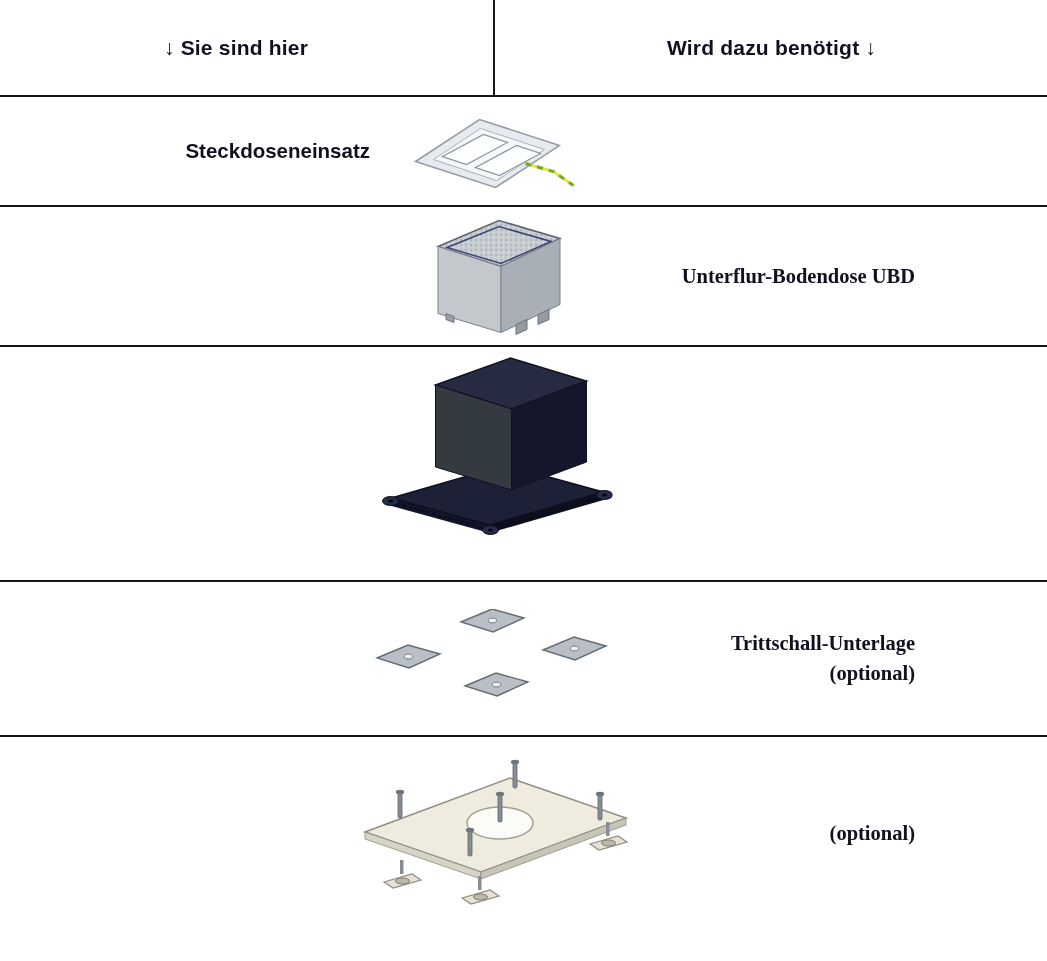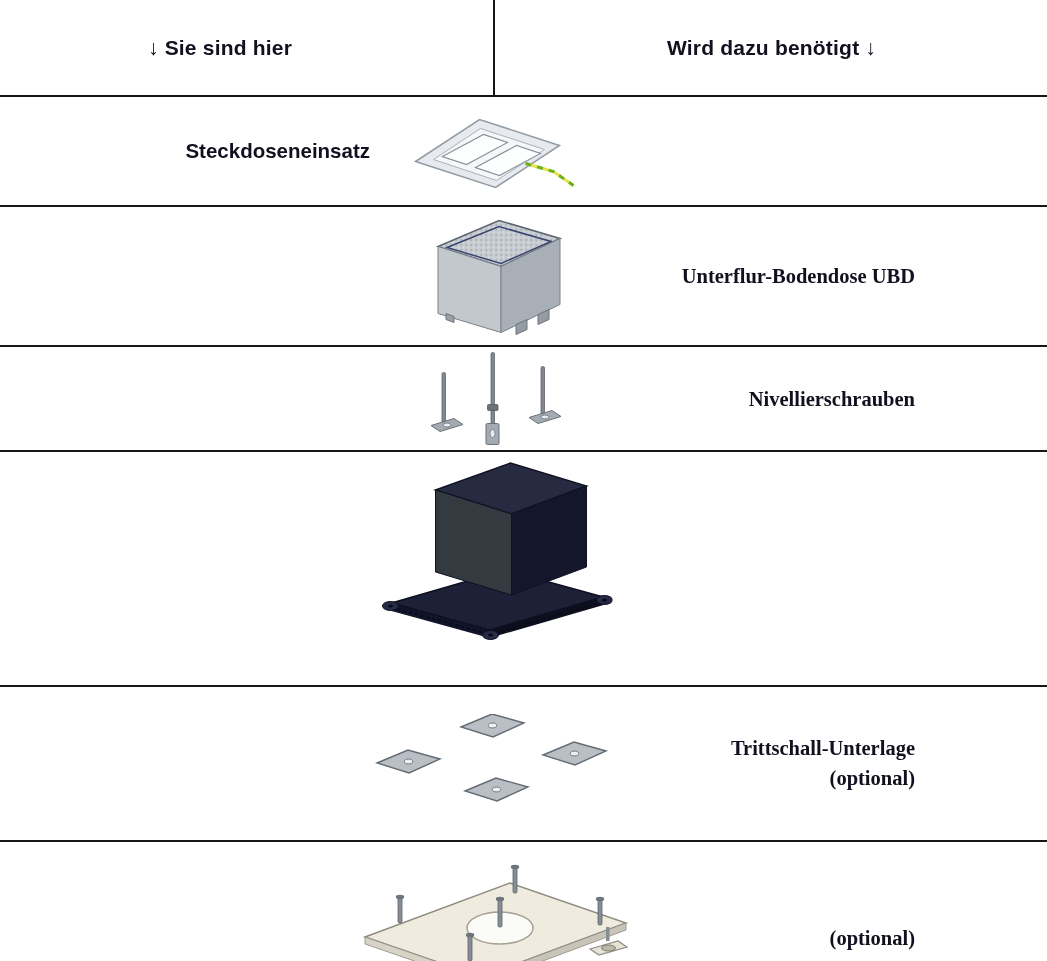--- a/index.html
+++ b/index.html
@@ -17,21 +17,21 @@
     box-sizing: border-box;
     border-top: 2px solid #161616;
     width: 100%;
   }
   .header-row { height: 95px; border-top: none; }
   .hcell {
     position: absolute; top: 0; bottom: 0;
     display: flex; align-items: center; justify-content: center;
     font-weight: bold; font-size: 21px; letter-spacing: 0.2px;
   }
-  .hleft  { left: 0; width: 440px; }
+  .hleft  { left: 16px; width: 440px; }
   .hright { left: 496px; right: 0; }
   .vdivider {
     position: absolute; left: 493px; top: 0; width: 2px; height: 95px;
     background: #161616;
   }
   .r1 { height: 110px; }
   .r2 { height: 140px; }
   .r3 { height: 105px; }
   .r4 { height: 195px; }
   .r5 { height: 155px; margin-top: 40px; }
@@ -88,39 +88,20 @@
         <polygon points="18,38 81,58 81,124 18,105" fill="#c3c8cd" stroke="#79828b" stroke-width="1"></polygon>
         <polygon points="81,58 140,30 140,96 81,124" fill="#a9afb6" stroke="#79828b" stroke-width="1"></polygon>
         <polygon points="96,116 107,111 107,121 96,126" fill="#949ba2" stroke="#6d757d" stroke-width="1"></polygon>
         <polygon points="118,106 129,101 129,111 118,116" fill="#949ba2" stroke="#6d757d" stroke-width="1"></polygon>
         <polygon points="26,105 34,108 34,114 26,111" fill="#9aa1a8" stroke="#6d757d" stroke-width="1"></polygon>
       </svg>
     </span>
     <div class="label label-right">Unterflur-Bodendose UBD</div>
   </div>
 
-  <div class="row r3">
-    <span class="art">
-      <svg width="140" height="105" viewBox="0 0 140 105">
-        <g fill="#81888f" stroke="#5f666d" stroke-width="0.8">
-          <rect x="17" y="26" width="3.5" height="52" rx="1.5"></rect>
-          <rect x="66" y="6" width="3.5" height="72" rx="1.5"></rect>
-          <rect x="116" y="20" width="3.5" height="50" rx="1.5"></rect>
-        </g>
-        <rect x="62.5" y="58" width="10.5" height="6" rx="1" fill="#6a7178" stroke="#555c63" stroke-width="0.8"></rect>
-        <polygon points="6,79 29,72 38,78 15,85" fill="#a4abb2" stroke="#6a7178" stroke-width="1"></polygon>
-        <ellipse cx="22" cy="78.5" rx="4" ry="2" fill="#e9ebed" stroke="#6a7178" stroke-width="0.8"></ellipse>
-        <rect x="61" y="77" width="13" height="21" rx="1.5" fill="#a4abb2" stroke="#6a7178" stroke-width="1"></rect>
-        <ellipse cx="67.5" cy="87" rx="2.6" ry="4" fill="#e9ebed" stroke="#6a7178" stroke-width="0.8"></ellipse>
-        <polygon points="104,71 127,64 136,70 113,77" fill="#a4abb2" stroke="#6a7178" stroke-width="1"></polygon>
-        <ellipse cx="120" cy="70.5" rx="4" ry="2" fill="#e9ebed" stroke="#6a7178" stroke-width="0.8"></ellipse>
-      </svg>
-    </span>
-    <div class="label label-right">Nivellierschrauben</div>
-  </div>
 
   <div class="row r4">
     <span class="art">
       <svg width="235" height="190" viewBox="0 0 235 190">
         <polygon points="112,176 226,143 226,151 112,184" fill="#0d0f1e"></polygon>
         <polygon points="14,149 112,176 112,184 14,157" fill="#11142a"></polygon>
         <polygon points="14,149 128,116 226,143 112,176" fill="#1d2138" stroke="#0d0f1e" stroke-width="1.5"></polygon>
         <line x1="20" y1="155" x2="108" y2="179" stroke="#0a0c18" stroke-width="2" stroke-dasharray="3 3"></line>
         <line x1="118" y1="179" x2="222" y2="149" stroke="#0a0c18" stroke-width="2" stroke-dasharray="3 3"></line>
         <ellipse cx="13" cy="152" rx="8" ry="4.5" fill="#262b4a" stroke="#0d0f1e" stroke-width="1"></ellipse>

